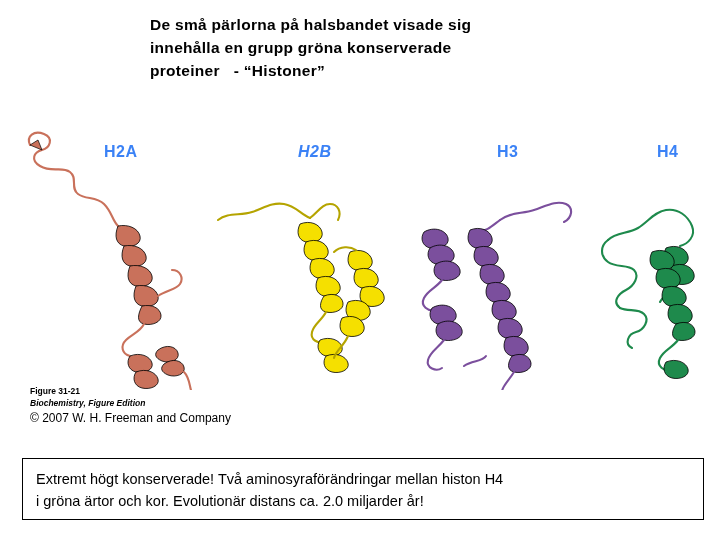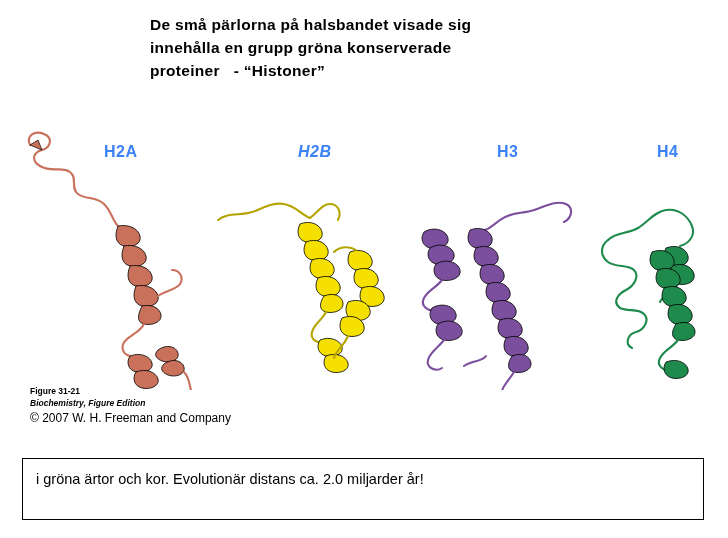--- a/index.html
+++ b/index.html
@@ -244,17 +244,18 @@
   </div>
 
   <div class="figure-caption">
     <div class="cap-line1">Figure 31-21</div>
     <div class="cap-line2">Biochemistry, Figure Edition</div>
     <div class="cap-line3">© 2007 W. H. Freeman and Company</div>
   </div>
 
   <div class="bottom-box">
     <div class="bottom-text">
+      <div>Extremt högt konserverade! Två aminosyraförändringar mellan histon H4</div>
       <div>i gröna ärtor och kor. Evolutionär distans ca. 2.0 miljarder år!</div>
     </div>
   </div>
 
 </div>
 
 </body></html>

